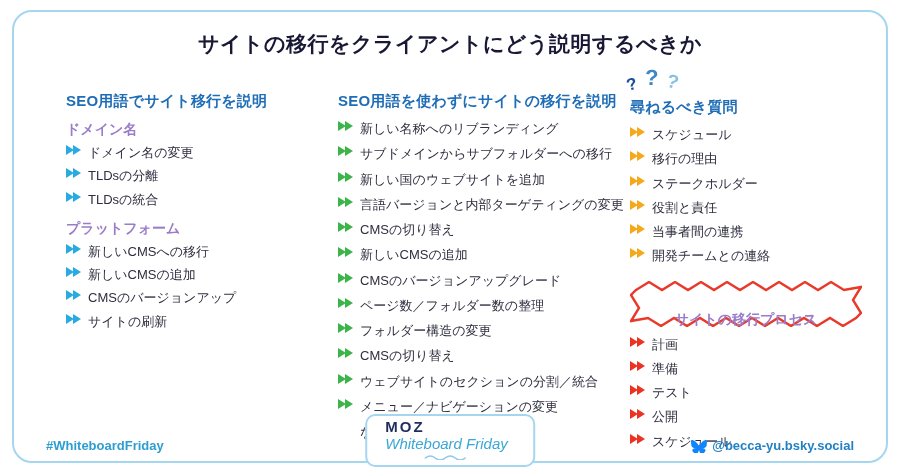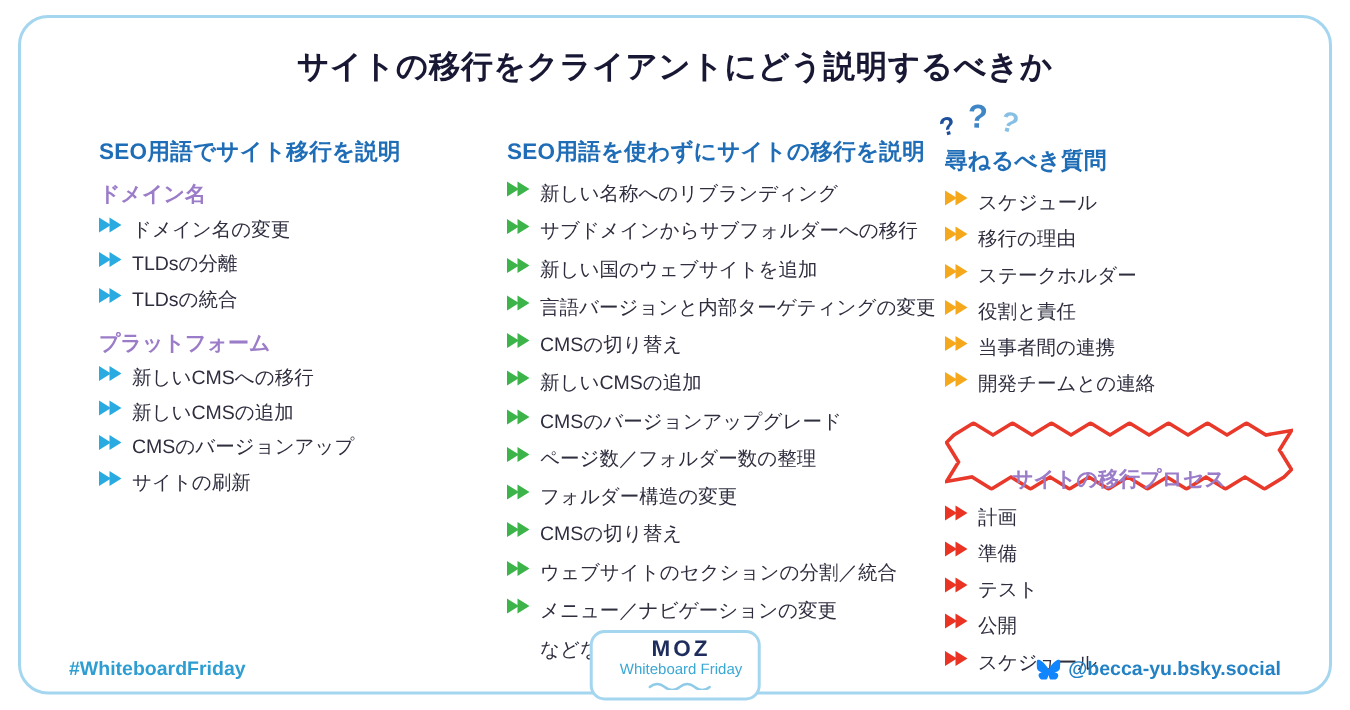--- a/index.html
+++ b/index.html
@@ -62,24 +62,24 @@
     font-size:14px;font-weight:bold;color:var(--subheading-purple,#9b7cc8);margin:0;
   }
   
   .hashtag{position:absolute;left:32px;bottom:8px;font-size:13px;font-weight:bold;
     color:var(--footer-blue,#2e9ed2);}
   .handle{position:absolute;right:32px;bottom:8px;font-size:13px;font-weight:bold;
     color:#2282c5;display:flex;align-items:center;gap:5px;}
   .logo-badge{
     position:absolute;left:50%;bottom:-6px;transform:translateX(-50%);
     background:#fff;border:2px solid var(--border-blue,#a5d6ef);border-radius:10px;
-    padding:3px 10px 5px 18px;text-align:center;
+    padding:3px 25px 5px 18px;text-align:left;
   }
   .logo-name{font-size:15px;font-weight:800;color:#1e2d5c;letter-spacing:2px;line-height:1.1;}
-  .logo-subtitle{font-size:10px;color:#3aa7d4;line-height:1.2;}
+  .logo-subtitle{font-size:15px;font-style:italic;color:#3aa7d4;line-height:1.2;}
   .logo-squiggle{display:block;margin:1px auto 0 auto;}
 </style>
 </head>
 <body>
 
 <div class="card">
 
   <h1 class="title">サイトの移行をクライアントにどう説明するべきか</h1>
 
   <div class="col col-left">

